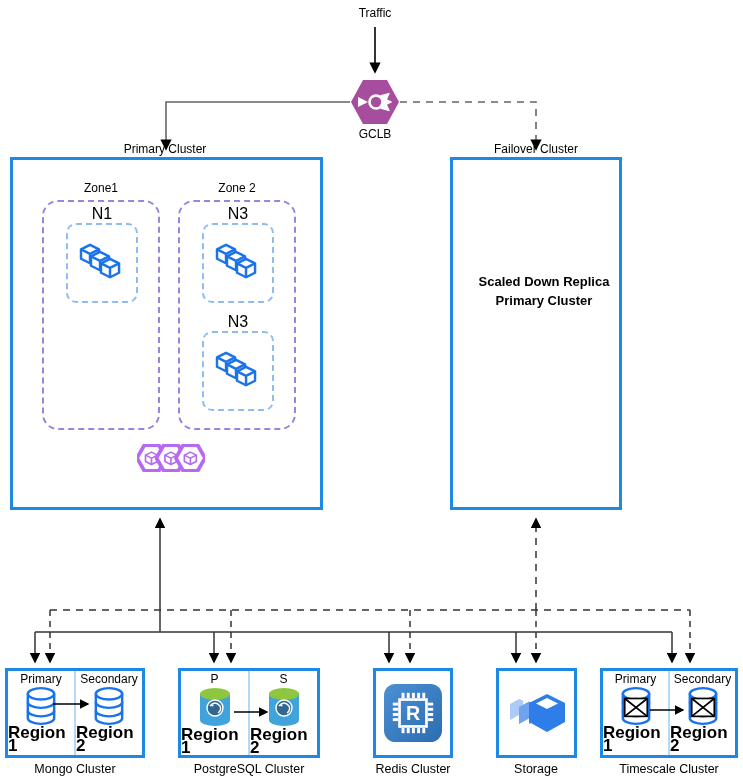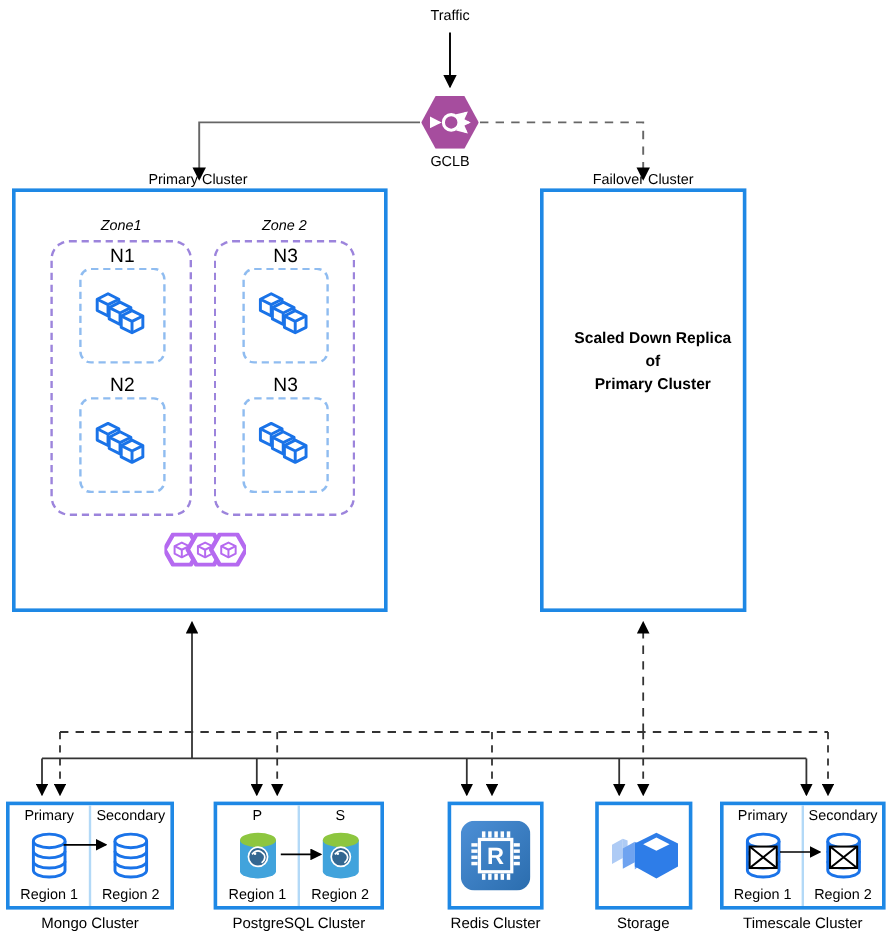--- a/index.html
+++ b/index.html
@@ -1,34 +1,34 @@
 <!DOCTYPE html>
 <html><head>
 <meta charset="utf-8">
 <style>
   html,body{margin:0;padding:0;background:#fff;}
   .canvas{position:relative;width:743px;height:781px;background:#ffffff;
           font-family:"Liberation Sans",sans-serif;font-size:12px;color:#000;overflow:hidden;}
   .lbl{position:absolute;transform:translateX(-50%);white-space:nowrap;text-align:center;z-index:3;background:transparent;}
   .cluster-box{position:absolute;border:3px solid #1E88E5;background:#fff;box-sizing:border-box;z-index:1;}
   .zone{position:absolute;}
-  .zone-label{height:19px;text-align:center;font-size:12px;font-style:italic;}
+  .zone-label{height:19px;text-align:center;font-size:12px;}
   .zone-box{position:relative;width:118px;height:230px;border:2px dashed #9C84DC;border-radius:16px;box-sizing:border-box;}
   .node{position:absolute;width:72px;}
   .node-label{height:18px;text-align:center;font-size:16px;}
   .node-box{width:72px;height:80px;border:2px dashed #8FBCF0;border-radius:10px;box-sizing:border-box;
             display:flex;align-items:center;justify-content:center;}
   .workloads{position:absolute;z-index:2;}
   .failover-text{position:absolute;left:16px;right:0;top:112px;text-align:center;font-weight:bold;font-size:13px;line-height:19px;}
   .db-box{position:absolute;border:3px solid #1E88E5;background:#fff;box-sizing:border-box;display:flex;z-index:1;}
   .db-half{flex:1 1 0;display:flex;flex-direction:column;align-items:center;justify-content:space-between;
            padding:2px 0 3px;min-width:0;}
   .db-half.divided{border-right:2px solid #B3D9F7;}
   .db-half .top-lbl{font-size:12px;line-height:13px;}
-  .db-half .bot-lbl{font-size:12px;line-height:13px;}
+  .db-half .bot-lbl{font-size:17px;line-height:13px;font-weight:bold;}
   .db-title{position:absolute;transform:translateX(-50%);top:762px;font-size:12.5px;white-space:nowrap;z-index:3;}
   .icon-center{display:flex;align-items:center;justify-content:center;width:100%;height:100%;}
   svg{display:block;}
   .connectors{position:absolute;left:0;top:0;z-index:5;pointer-events:none;}
 </style>
 </head>
 <body>
 
 <div class="canvas">
 
@@ -73,32 +73,20 @@
   <div class="lbl" style="left:165px;top:142px;">Primary Cluster</div>
   <div class="lbl" style="left:536px;top:142px;">Failover Cluster</div>
 
   <div class="cluster-box" style="left:10px;top:157px;width:313px;height:353px;">
 
     <div class="zone" style="left:29px;top:21px;">
       <div class="zone-label">Zone1</div>
       <div class="zone-box">
         <div class="node" style="left:22px;top:3px;">
           <div class="node-label">N1</div>
-          <div class="node-box">
-            <span>
-              <svg width="46" height="40" viewBox="0 0 46 40" style="color:#1A73E8">
-                <use href="#cube3d" transform="translate(2,1) scale(0.82)"></use>
-                <use href="#cube3d" transform="translate(12,8) scale(0.82)"></use>
-                <use href="#cube3d" transform="translate(22,15) scale(0.82)"></use>
-              </svg>
-            </span>
-          </div>
-        </div>
-        <div class="node" style="left:22px;top:111px;">
-          <div class="node-label">N2</div>
           <div class="node-box">
             <span>
               <svg width="46" height="40" viewBox="0 0 46 40" style="color:#1A73E8">
                 <use href="#cube3d" transform="translate(2,1) scale(0.82)"></use>
                 <use href="#cube3d" transform="translate(12,8) scale(0.82)"></use>
                 <use href="#cube3d" transform="translate(22,15) scale(0.82)"></use>
               </svg>
             </span>
           </div>
         </div>
@@ -149,21 +137,20 @@
           <path d="M6,0 L18,0 L24,10.5 L18,21 L6,21 L0,10.5 Z" fill="#fff" stroke="#B56AF0" stroke-width="3" stroke-linejoin="round"></path>
           <use href="#cube3d" transform="translate(7,5.2) scale(0.45)" stroke-width="3"></use>
         </g>
       </svg>
     </div>
   </div>
 
   <div class="cluster-box" style="left:450px;top:157px;width:172px;height:353px;">
     <div class="failover-text">
       <div>Scaled Down Replica</div>
-      <div>of</div>
       <div>Primary Cluster</div>
     </div>
   </div>
 
   <div class="db-box" style="left:5px;top:668px;width:140px;height:90px;">
     <div class="db-half divided">
       <div class="top-lbl">Primary</div>
       <span>
         <svg width="32" height="40" viewBox="0 0 34 42" style="color:#1A73E8">
             <use href="#dbcyl"></use>

